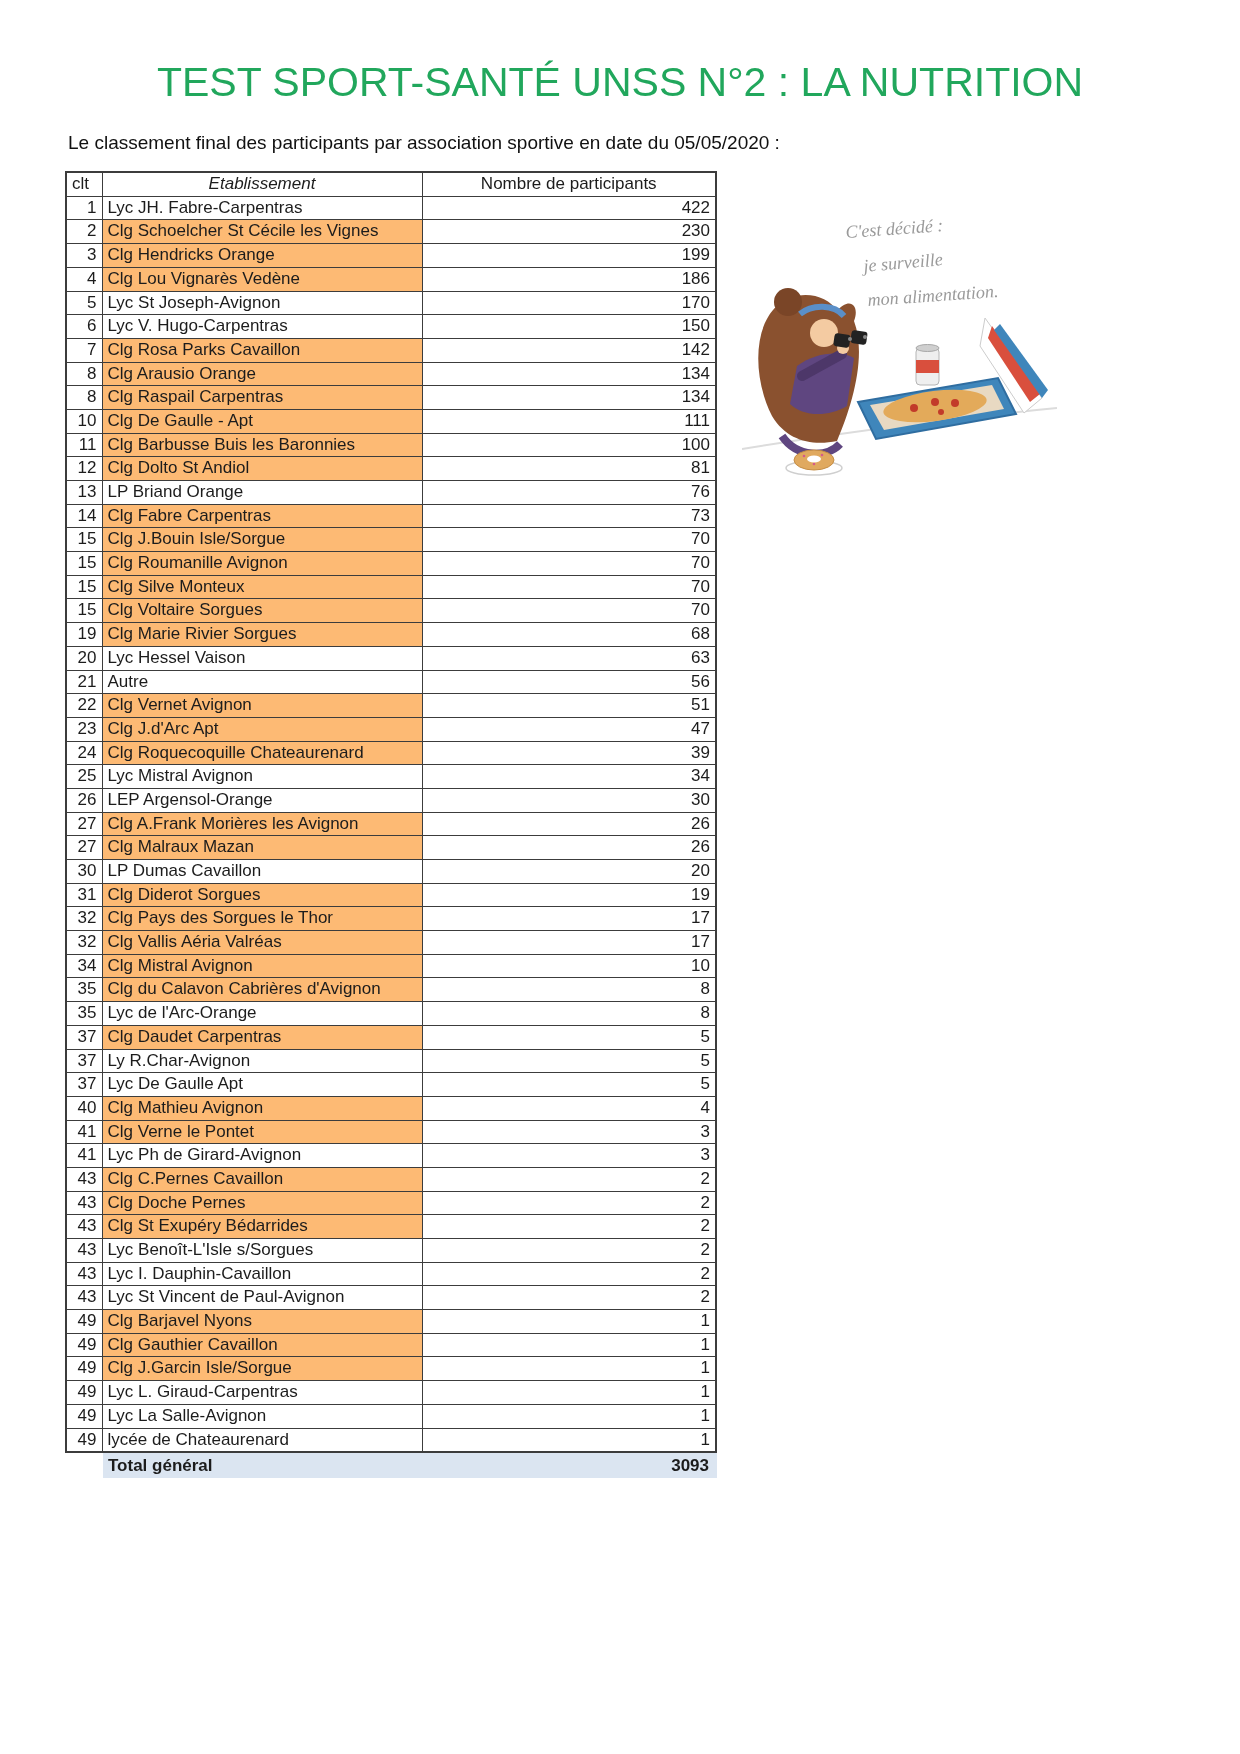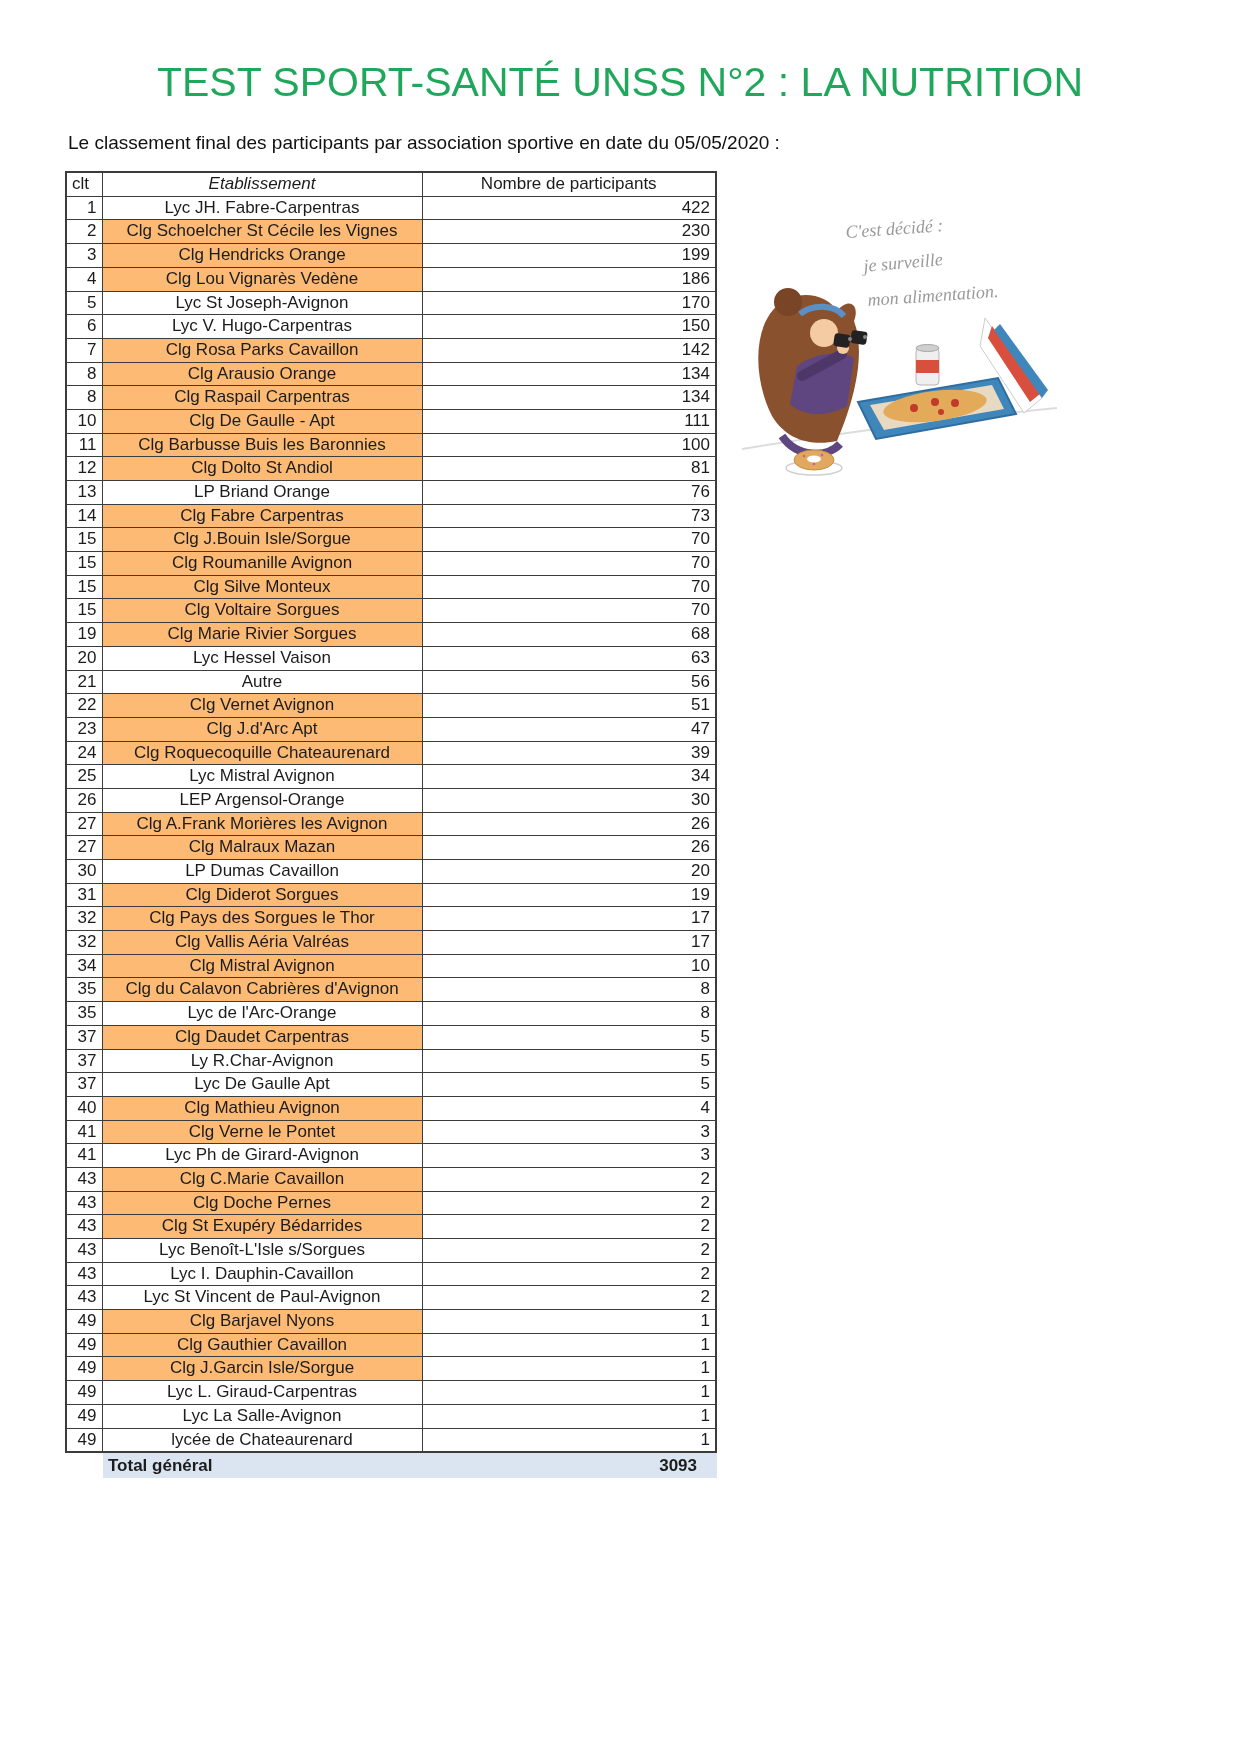--- a/index.html
+++ b/index.html
@@ -25,30 +25,30 @@
   table.rank col.c3{width:294px;}
   table.rank th, table.rank td{
     border:1px solid #3c3c3c;height:22.7px;padding:0 5px;
     font-size:17px;font-weight:400;line-height:1.1;
     overflow:hidden;white-space:nowrap;
   }
   th.h-clt{text-align:left;}
   th.h-etab{text-align:center;font-style:italic;}
   th.h-nb{text-align:center;}
   td.c-rank{text-align:right;padding-right:4px;}
-  td.c-name{text-align:center;}
+  td.c-name{text-align:left;}
   td.c-count{text-align:right;padding-right:8px;}
   td.hl{background:#fdba74;}
   .total-bar{
     display:flex;width:652px;margin-left:65px;height:25px;align-items:stretch;
   }
   .total-spacer{width:38px;}
   .total-fill{
     flex:1;background:#dbe5f1;display:flex;justify-content:space-between;align-items:center;
-    font-size:17px;font-weight:bold;padding:0 20px 0 5px;
+    font-size:17px;font-weight:bold;padding:0 8px 0 5px;
   }
   .illustration{
     position:absolute;left:742px;top:206px;width:315px;height:295px;
   }
   .hand{
     font-family:"Liberation Serif",serif;font-style:italic;fill:#9a9a9a;
   }
 </style>
 </head>
 <body>
@@ -273,21 +273,21 @@
           <td class="c-name hl">Clg Verne le Pontet</td>
           <td class="c-count">3</td>
         </tr>
         <tr>
           <td class="c-rank">41</td>
           <td class="c-name">Lyc Ph de Girard-Avignon</td>
           <td class="c-count">3</td>
         </tr>
         <tr>
           <td class="c-rank">43</td>
-          <td class="c-name hl">Clg C.Marie Cavaillon</td>
+          <td class="c-name hl">Clg C.Pernes Cavaillon</td>
           <td class="c-count">2</td>
         </tr>
         <tr>
           <td class="c-rank">43</td>
           <td class="c-name hl">Clg Doche Pernes</td>
           <td class="c-count">2</td>
         </tr>
         <tr>
           <td class="c-rank">43</td>
           <td class="c-name hl">Clg St Exupéry Bédarrides</td>

